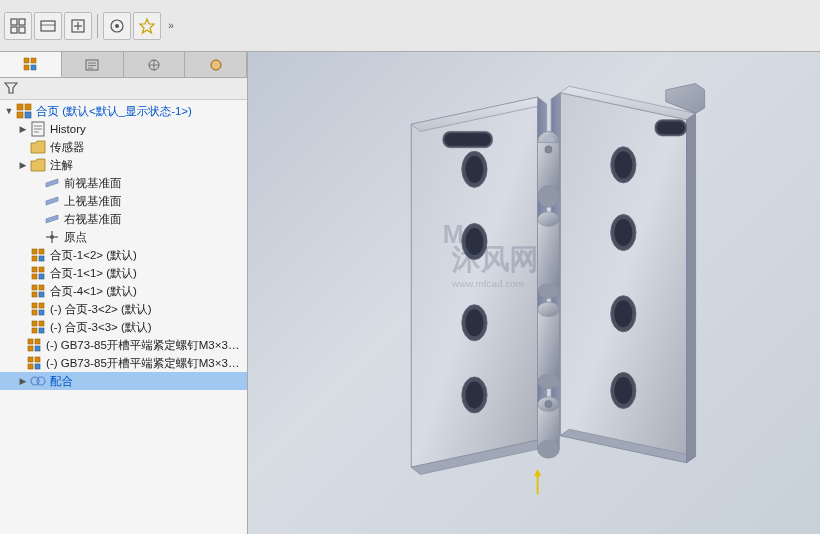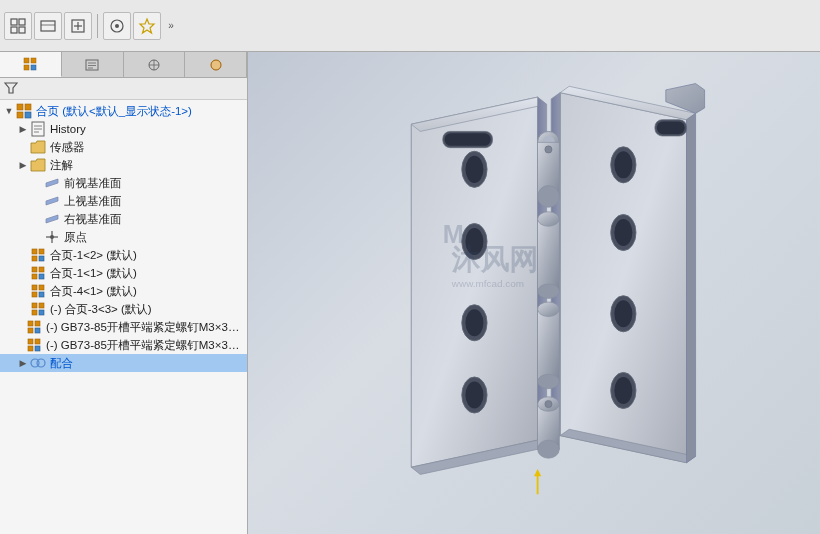--- a/index.html
+++ b/index.html
@@ -393,20 +393,33 @@
             <span class="tree-indent" style="width: 14px;"></span>
             <span class="tree-expand"></span>
             <span class="tree-icon">
               <svg width="16" height="16" viewBox="0 0 16 16">
                 <rect x="2" y="2" width="5" height="5" fill="#d4880a" stroke="#a06000" stroke-width="0.6"></rect>
                 <rect x="9" y="2" width="5" height="5" fill="#d4880a" stroke="#a06000" stroke-width="0.6"></rect>
                 <rect x="2" y="9" width="5" height="5" fill="#d4880a" stroke="#a06000" stroke-width="0.6"></rect>
                 <rect x="9" y="9" width="5" height="5" fill="#4488cc" stroke="#225588" stroke-width="0.6"></rect>
               </svg>
             </span>
+            <span class="tree-label">(-) 合页-3&lt;2&gt; (默认)</span>
+          </div>
+          <div class="tree-item">
+            <span class="tree-indent" style="width: 14px;"></span>
+            <span class="tree-expand"></span>
+            <span class="tree-icon">
+              <svg width="16" height="16" viewBox="0 0 16 16">
+                <rect x="2" y="2" width="5" height="5" fill="#d4880a" stroke="#a06000" stroke-width="0.6"></rect>
+                <rect x="9" y="2" width="5" height="5" fill="#d4880a" stroke="#a06000" stroke-width="0.6"></rect>
+                <rect x="2" y="9" width="5" height="5" fill="#d4880a" stroke="#a06000" stroke-width="0.6"></rect>
+                <rect x="9" y="9" width="5" height="5" fill="#4488cc" stroke="#225588" stroke-width="0.6"></rect>
+              </svg>
+            </span>
             <span class="tree-label">(-) 合页-3&lt;3&gt; (默认)</span>
           </div>
           <div class="tree-item">
             <span class="tree-indent" style="width: 14px;"></span>
             <span class="tree-expand"></span>
             <span class="tree-icon">
               <svg width="16" height="16" viewBox="0 0 16 16">
                 <rect x="2" y="2" width="5" height="5" fill="#d4880a" stroke="#a06000" stroke-width="0.6"></rect>
                 <rect x="9" y="2" width="5" height="5" fill="#d4880a" stroke="#a06000" stroke-width="0.6"></rect>
                 <rect x="2" y="9" width="5" height="5" fill="#d4880a" stroke="#a06000" stroke-width="0.6"></rect>

